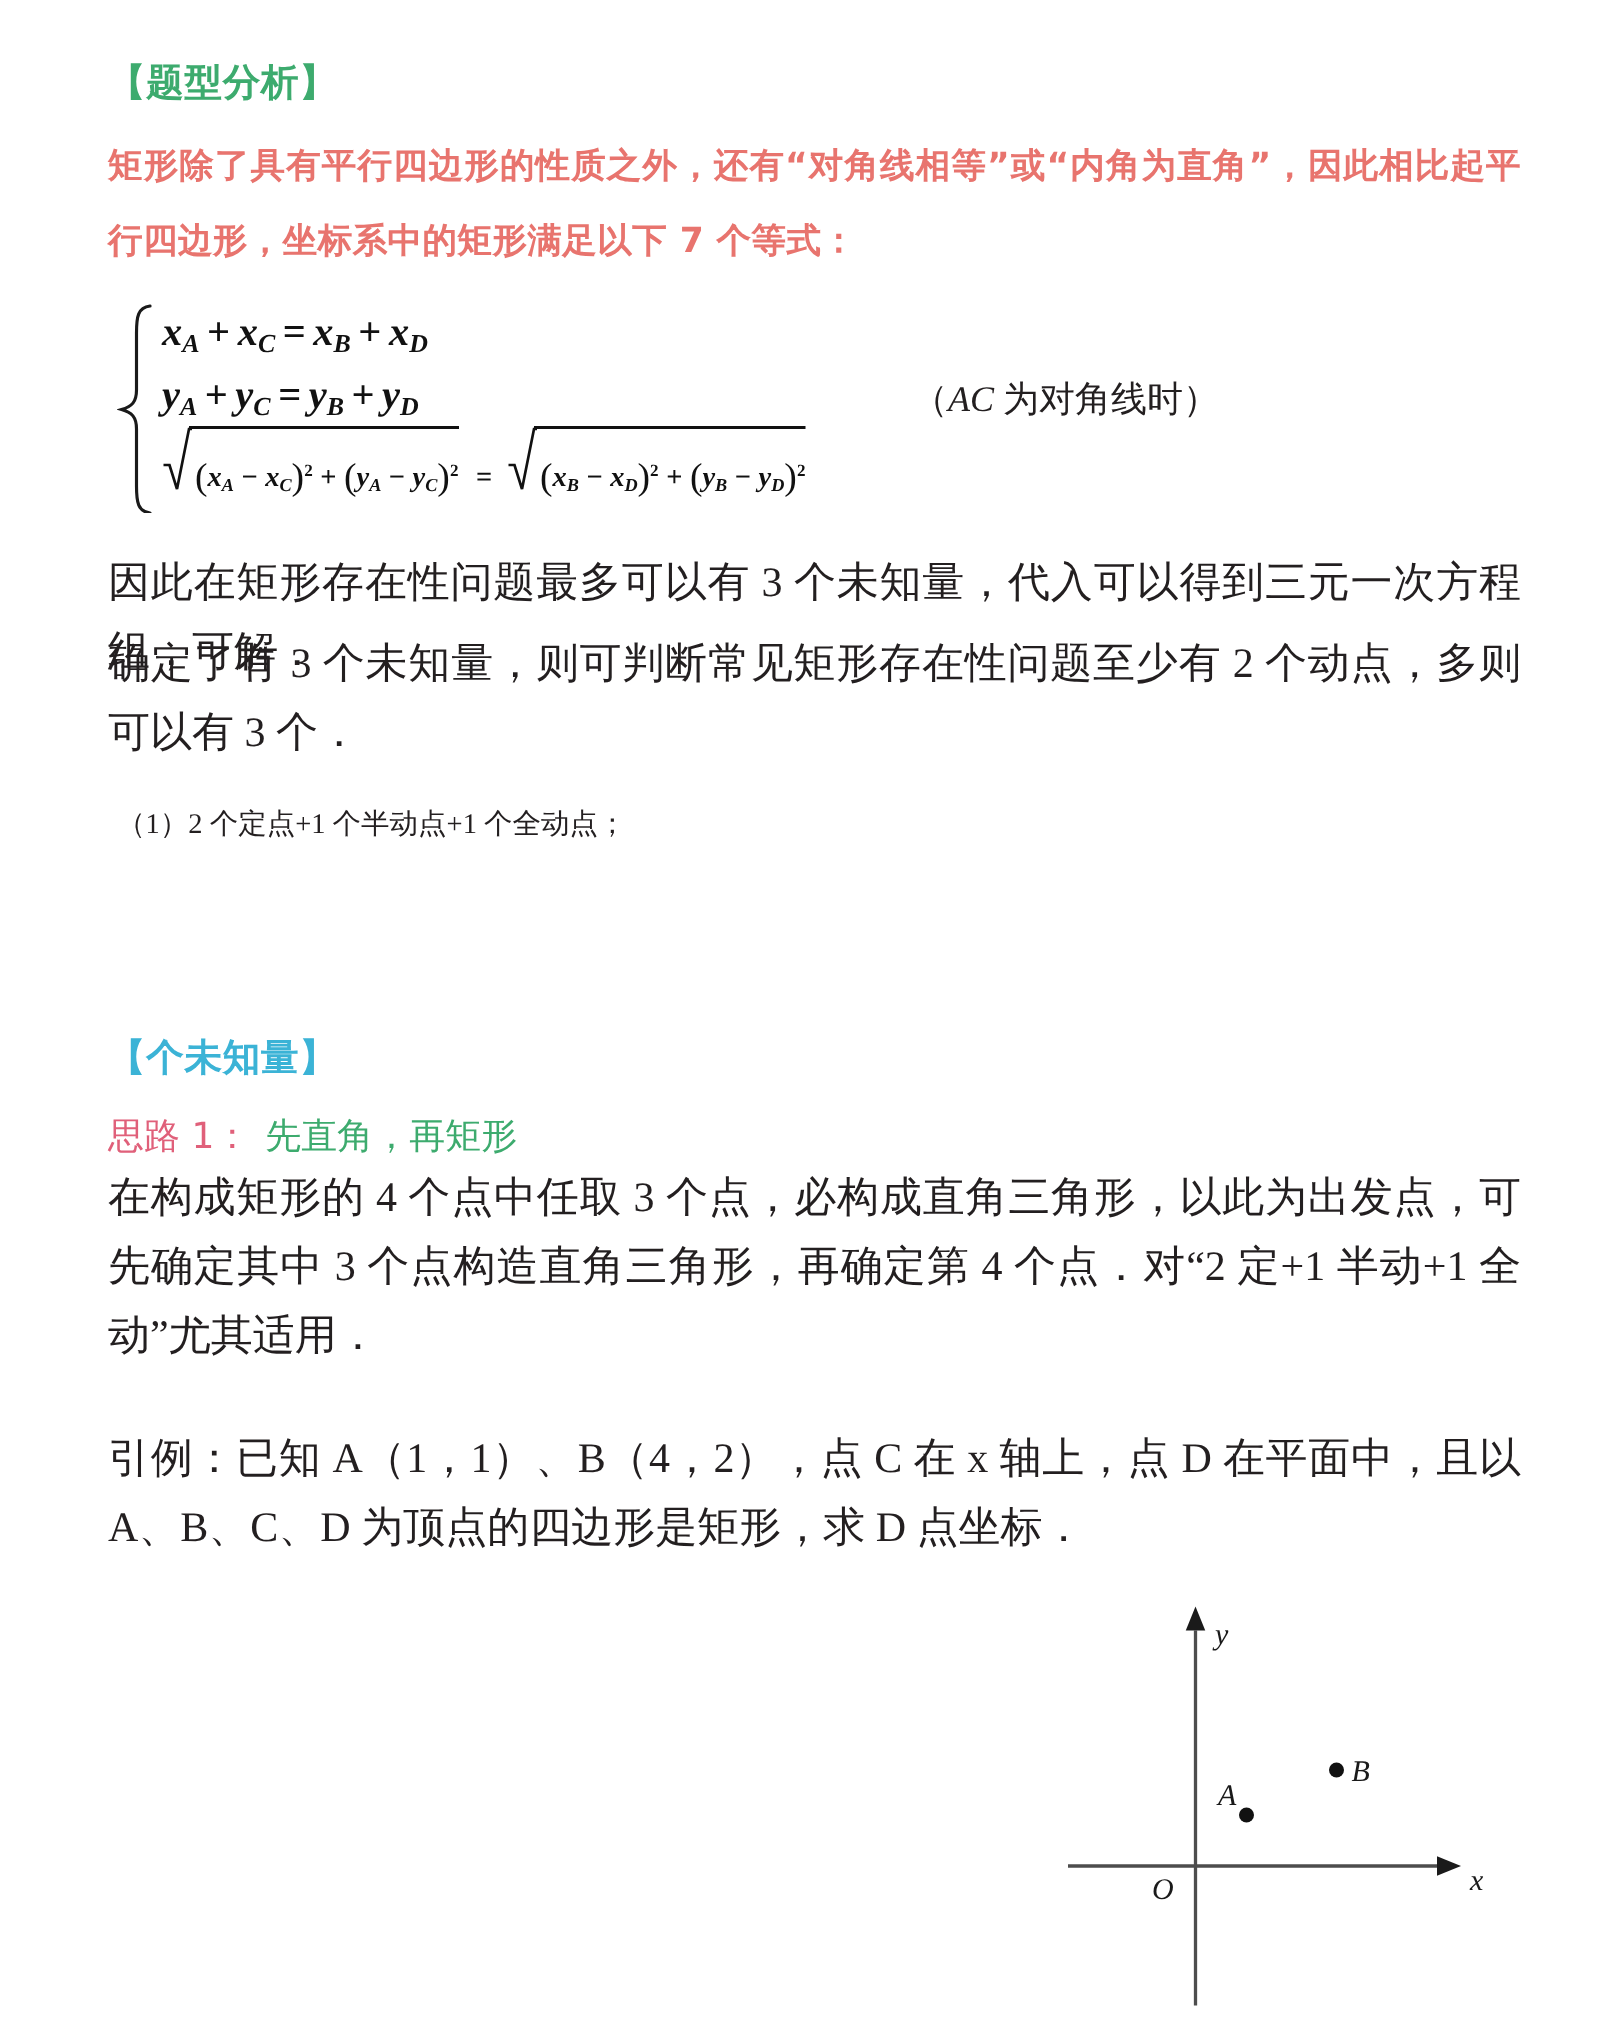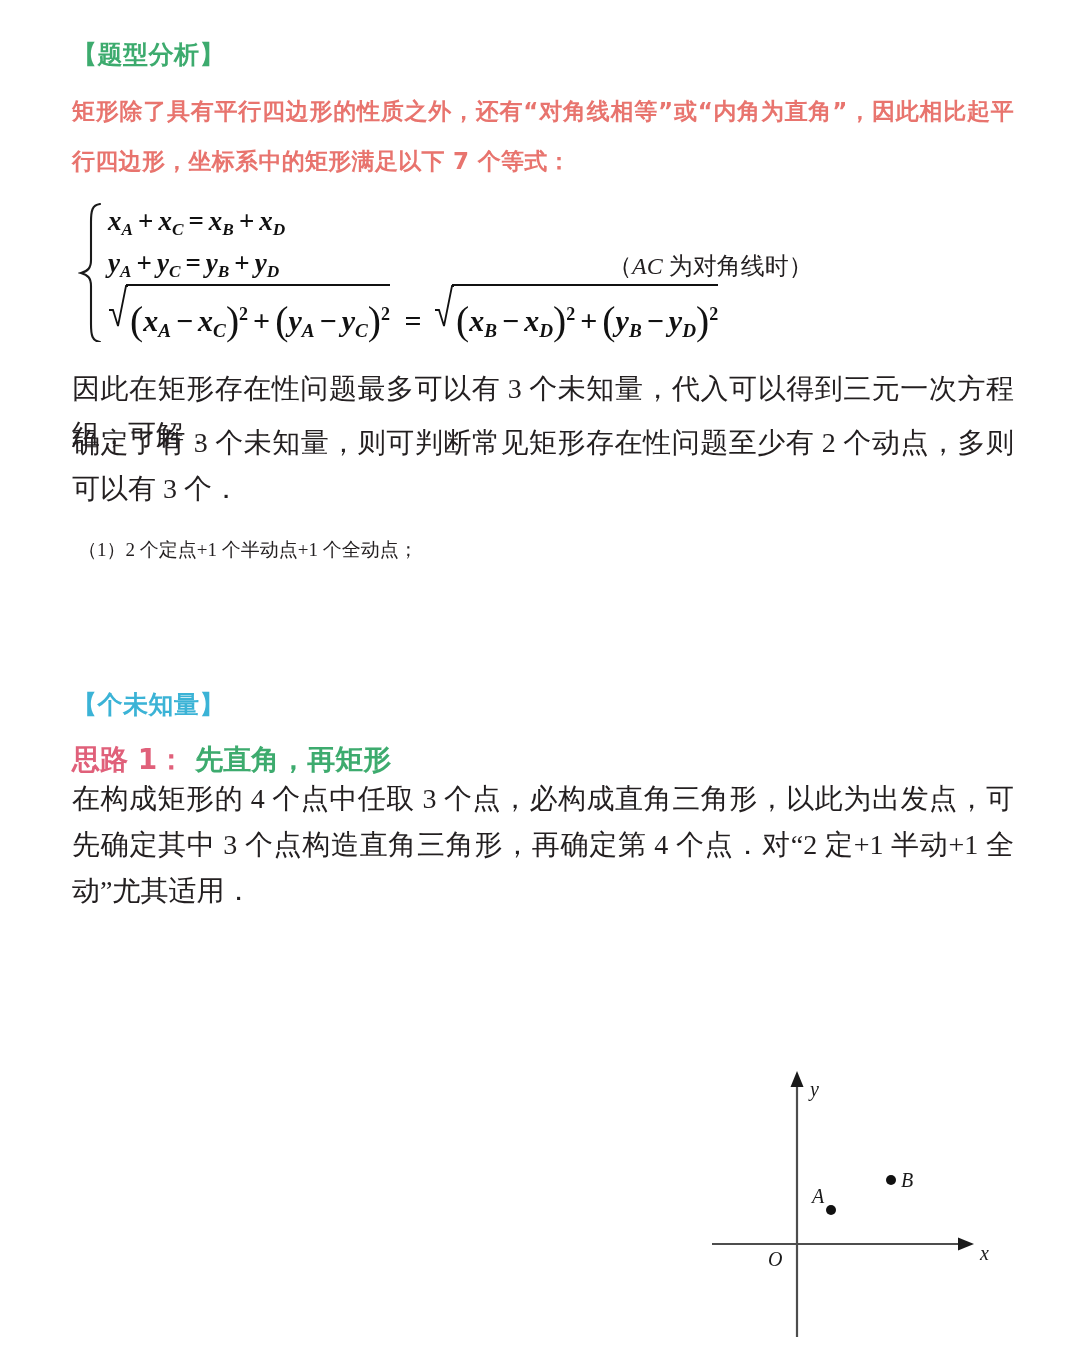--- a/index.html
+++ b/index.html
@@ -54,22 +54,22 @@
     position: absolute;
     left: 78px;
     font-size: 19px;
     line-height: 44px;
     color: #231f20;
     white-space: nowrap;
   }
   .idea-line {
     position: absolute;
     left: 72px;
-    font-size: 28px;
-    font-weight: bold;
+    font-size: 24px;
+    font-weight: normal;
     font-family: "DejaVu Sans", "Liberation Sans", sans-serif;
     white-space: nowrap;
   }
   .idea-label { color: #e0607a; }
   .idea-text  { color: #3dab6e; margin-left: 10px; }
 
   
   .eqblock {
     position: absolute;
     left: 78px;
@@ -98,21 +98,21 @@
   .eqrow {
     font-family: "Liberation Serif", "DejaVu Serif", serif;
     font-style: italic;
     font-weight: bold;
     font-size: 27px;
     color: #111111;
     white-space: nowrap;
     height: 42px;
     line-height: 42px;
   }
-  .eqrow.small { font-size: 30px; }
+  .eqrow.small { font-size: 19px; }
   sub.v {
     font-style: italic;
     font-weight: bold;
     font-size: 0.64em;
     vertical-align: -0.28em;
     margin-left: 0px;
   }
   sup.v {
     font-style: normal;
     font-weight: bold;
@@ -231,20 +231,21 @@
 
 
   <div class="section-heading heading-cyan" style="top:688px;">【个未知量】</div>
 
   <div class="idea-line" style="top:741px;">
     <span class="idea-label">思路 1：</span><span class="idea-text">先直角，再矩形</span>
   </div>
 
   <div class="para" style="top:776px;">在构成矩形的 4 个点中任取 3 个点，必构成直角三角形，以此为出发点，可先确定其中 3 个点构造直角三角形，再确定第 4 个点．对“2 定+1 半动+1 全动”尤其适用．</div>
 
+  <div class="para" style="top:950px;">引例：已知 A（1，1）、B（4，2），点 C 在 x 轴上，点 D 在平面中，且以 A、B、C、D 为顶点的四边形是矩形，求 D 点坐标．</div>
 
   <div class="diagram">
     <svg width="320" height="292" viewBox="0 0 320 292">
 
       <line x1="22" y1="189" x2="268" y2="189" stroke="#4d4d4d" stroke-width="2.2"></line>
       <polygon points="268,182.5 284,189 268,195.5" fill="#1a1a1a"></polygon>
 
       <line x1="107" y1="282" x2="107" y2="32" stroke="#4d4d4d" stroke-width="2.2"></line>
       <polygon points="100.5,32 107,16 113.5,32" fill="#1a1a1a"></polygon>
 

